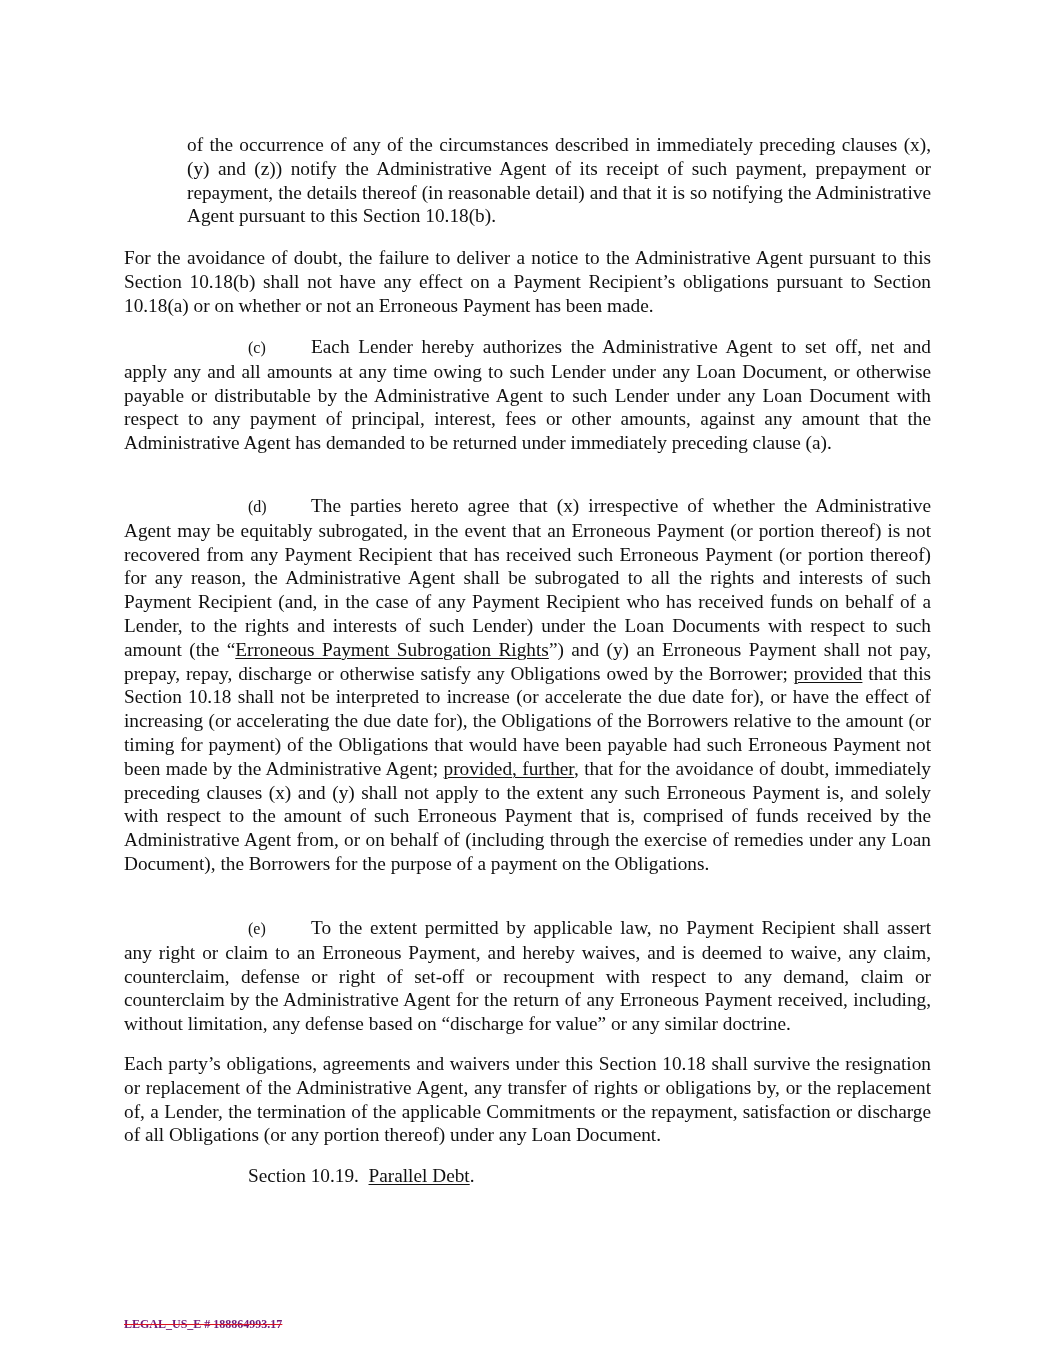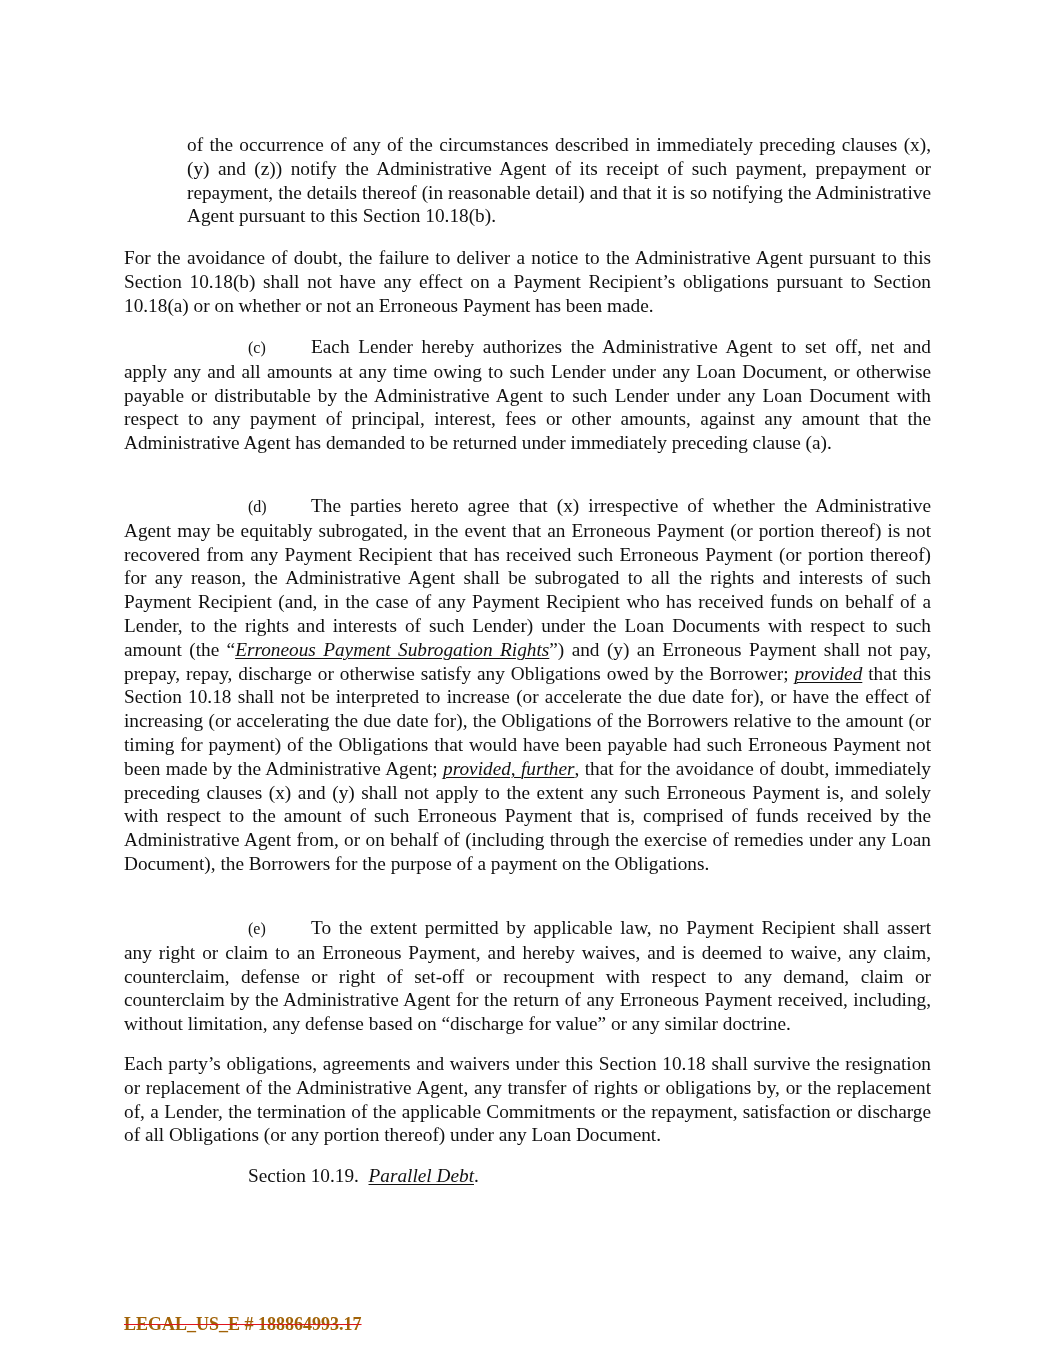--- a/index.html
+++ b/index.html
@@ -6,26 +6,26 @@
   body { width: 1055px; height: 1365px; position: relative; overflow: hidden; }
   .page {
     position: absolute; left: 0; top: 8px; width: 1055px; height: 1365px;
     font-family: "Liberation Serif", "DejaVu Serif", serif;
     color: #111111; font-size: 19.3px; line-height: 23.8px;
   }
   .para { position: absolute; left: 124px; width: 807px; text-align: justify; margin: 0; }
   .para.indented-block { left: 187px; width: 744px; }
   .clause-label { display: inline-block; width: 63px; font-size: 16px; }
   .lead { padding-left: 124px; }
-  u { text-decoration: underline; text-underline-offset: 2px; text-decoration-thickness: 1px; font-style: italic; }
+  u { text-decoration: underline; text-underline-offset: 2px; text-decoration-thickness: 1px; }
   .heading { position: absolute; left: 248px; top: 1156px; margin: 0; text-align: right; }
   .page-number { position: absolute; left: 0; width: 1055px; top: 1281px; text-align: center; font-size: 19.3px; }
   .footer-id {
-    position: absolute; left: 124px; top: 1305px; font-size: 18px; font-weight: bold;
-    color: #a16207; text-decoration: line-through; text-decoration-color: #e0141e;
+    position: absolute; left: 124px; top: 1305px; font-size: 12px; font-weight: bold;
+    color: #701a75; text-decoration: line-through; text-decoration-color: #e0141e;
   }
 </style>
 </head>
 <body>
 
 <div class="page">
 
   <p class="para indented-block" style="top:125px;">of the occurrence of any of the circumstances described in immediately preceding clauses (x), (y) and (z)) notify the Administrative Agent of its receipt of such payment, prepayment or repayment, the details thereof (in reasonable detail) and that it is so notifying the Administrative Agent pursuant to this Section 10.18(b).</p>
 
   <p class="para" style="top:238px;">For the avoidance of doubt, the failure to deliver a notice to the Administrative Agent pursuant to this Section 10.18(b) shall not have any effect on a Payment Recipient’s obligations pursuant to Section 10.18(a) or on whether or not an Erroneous Payment has been made.</p>

